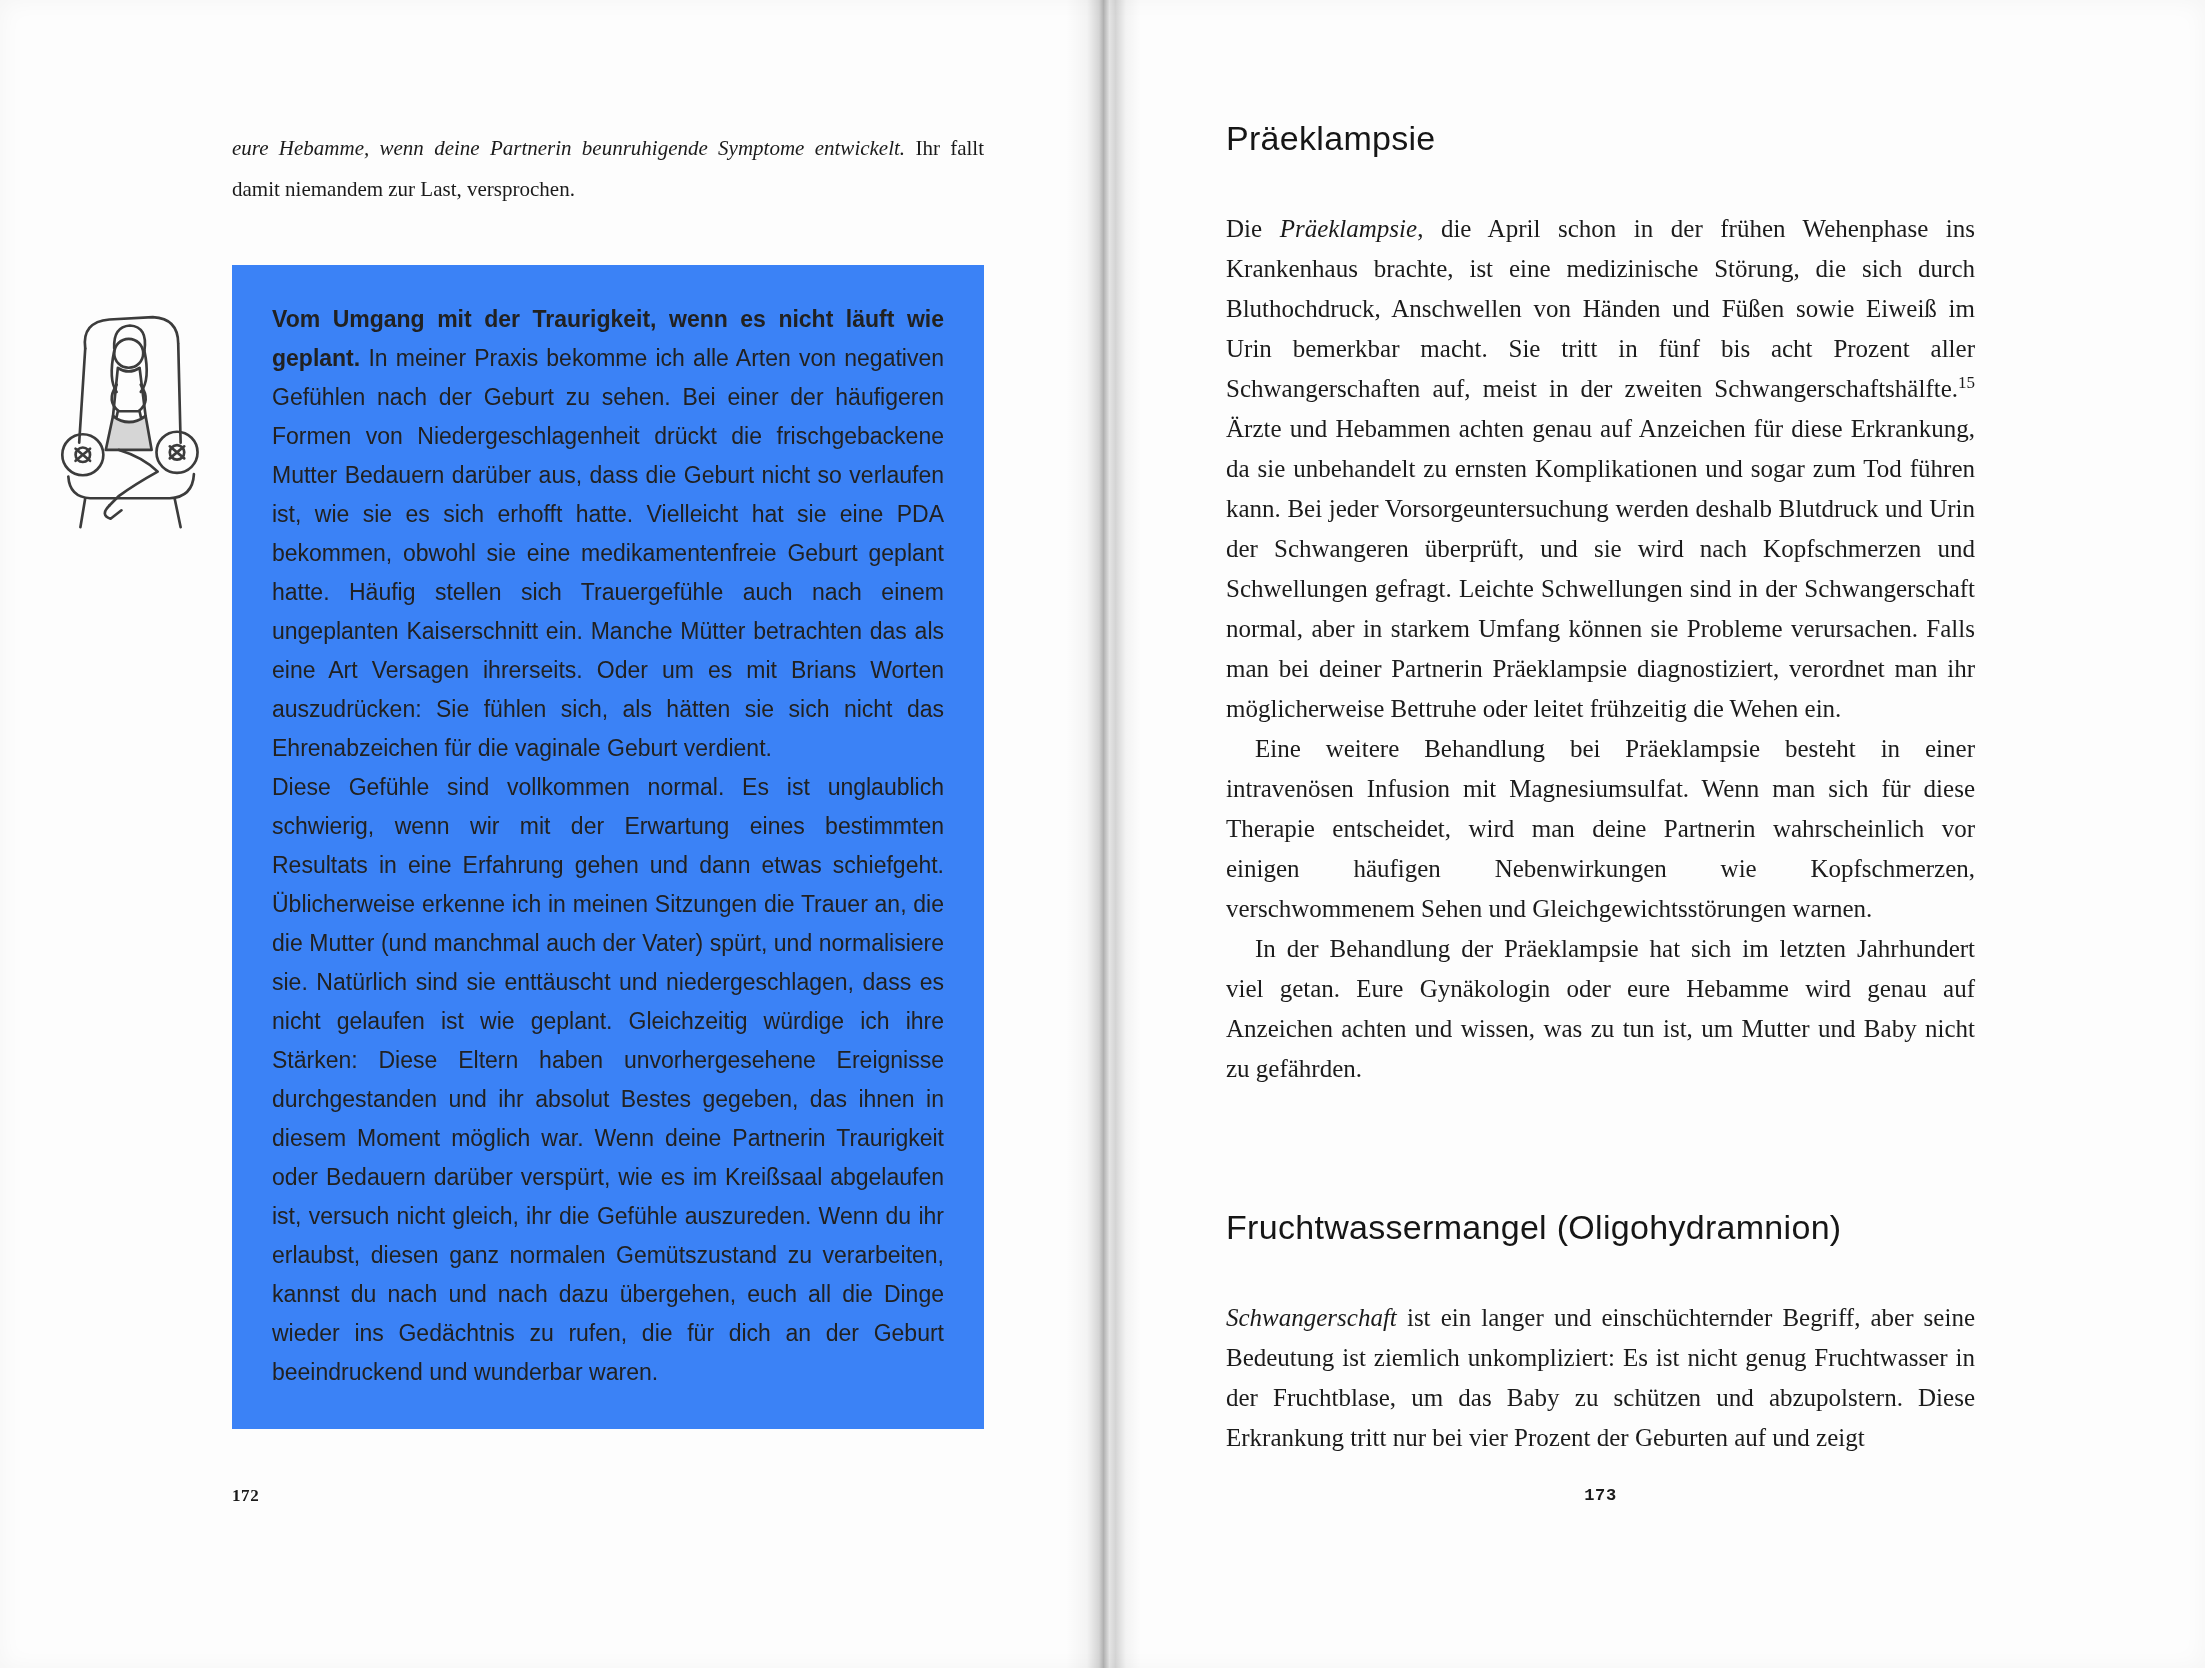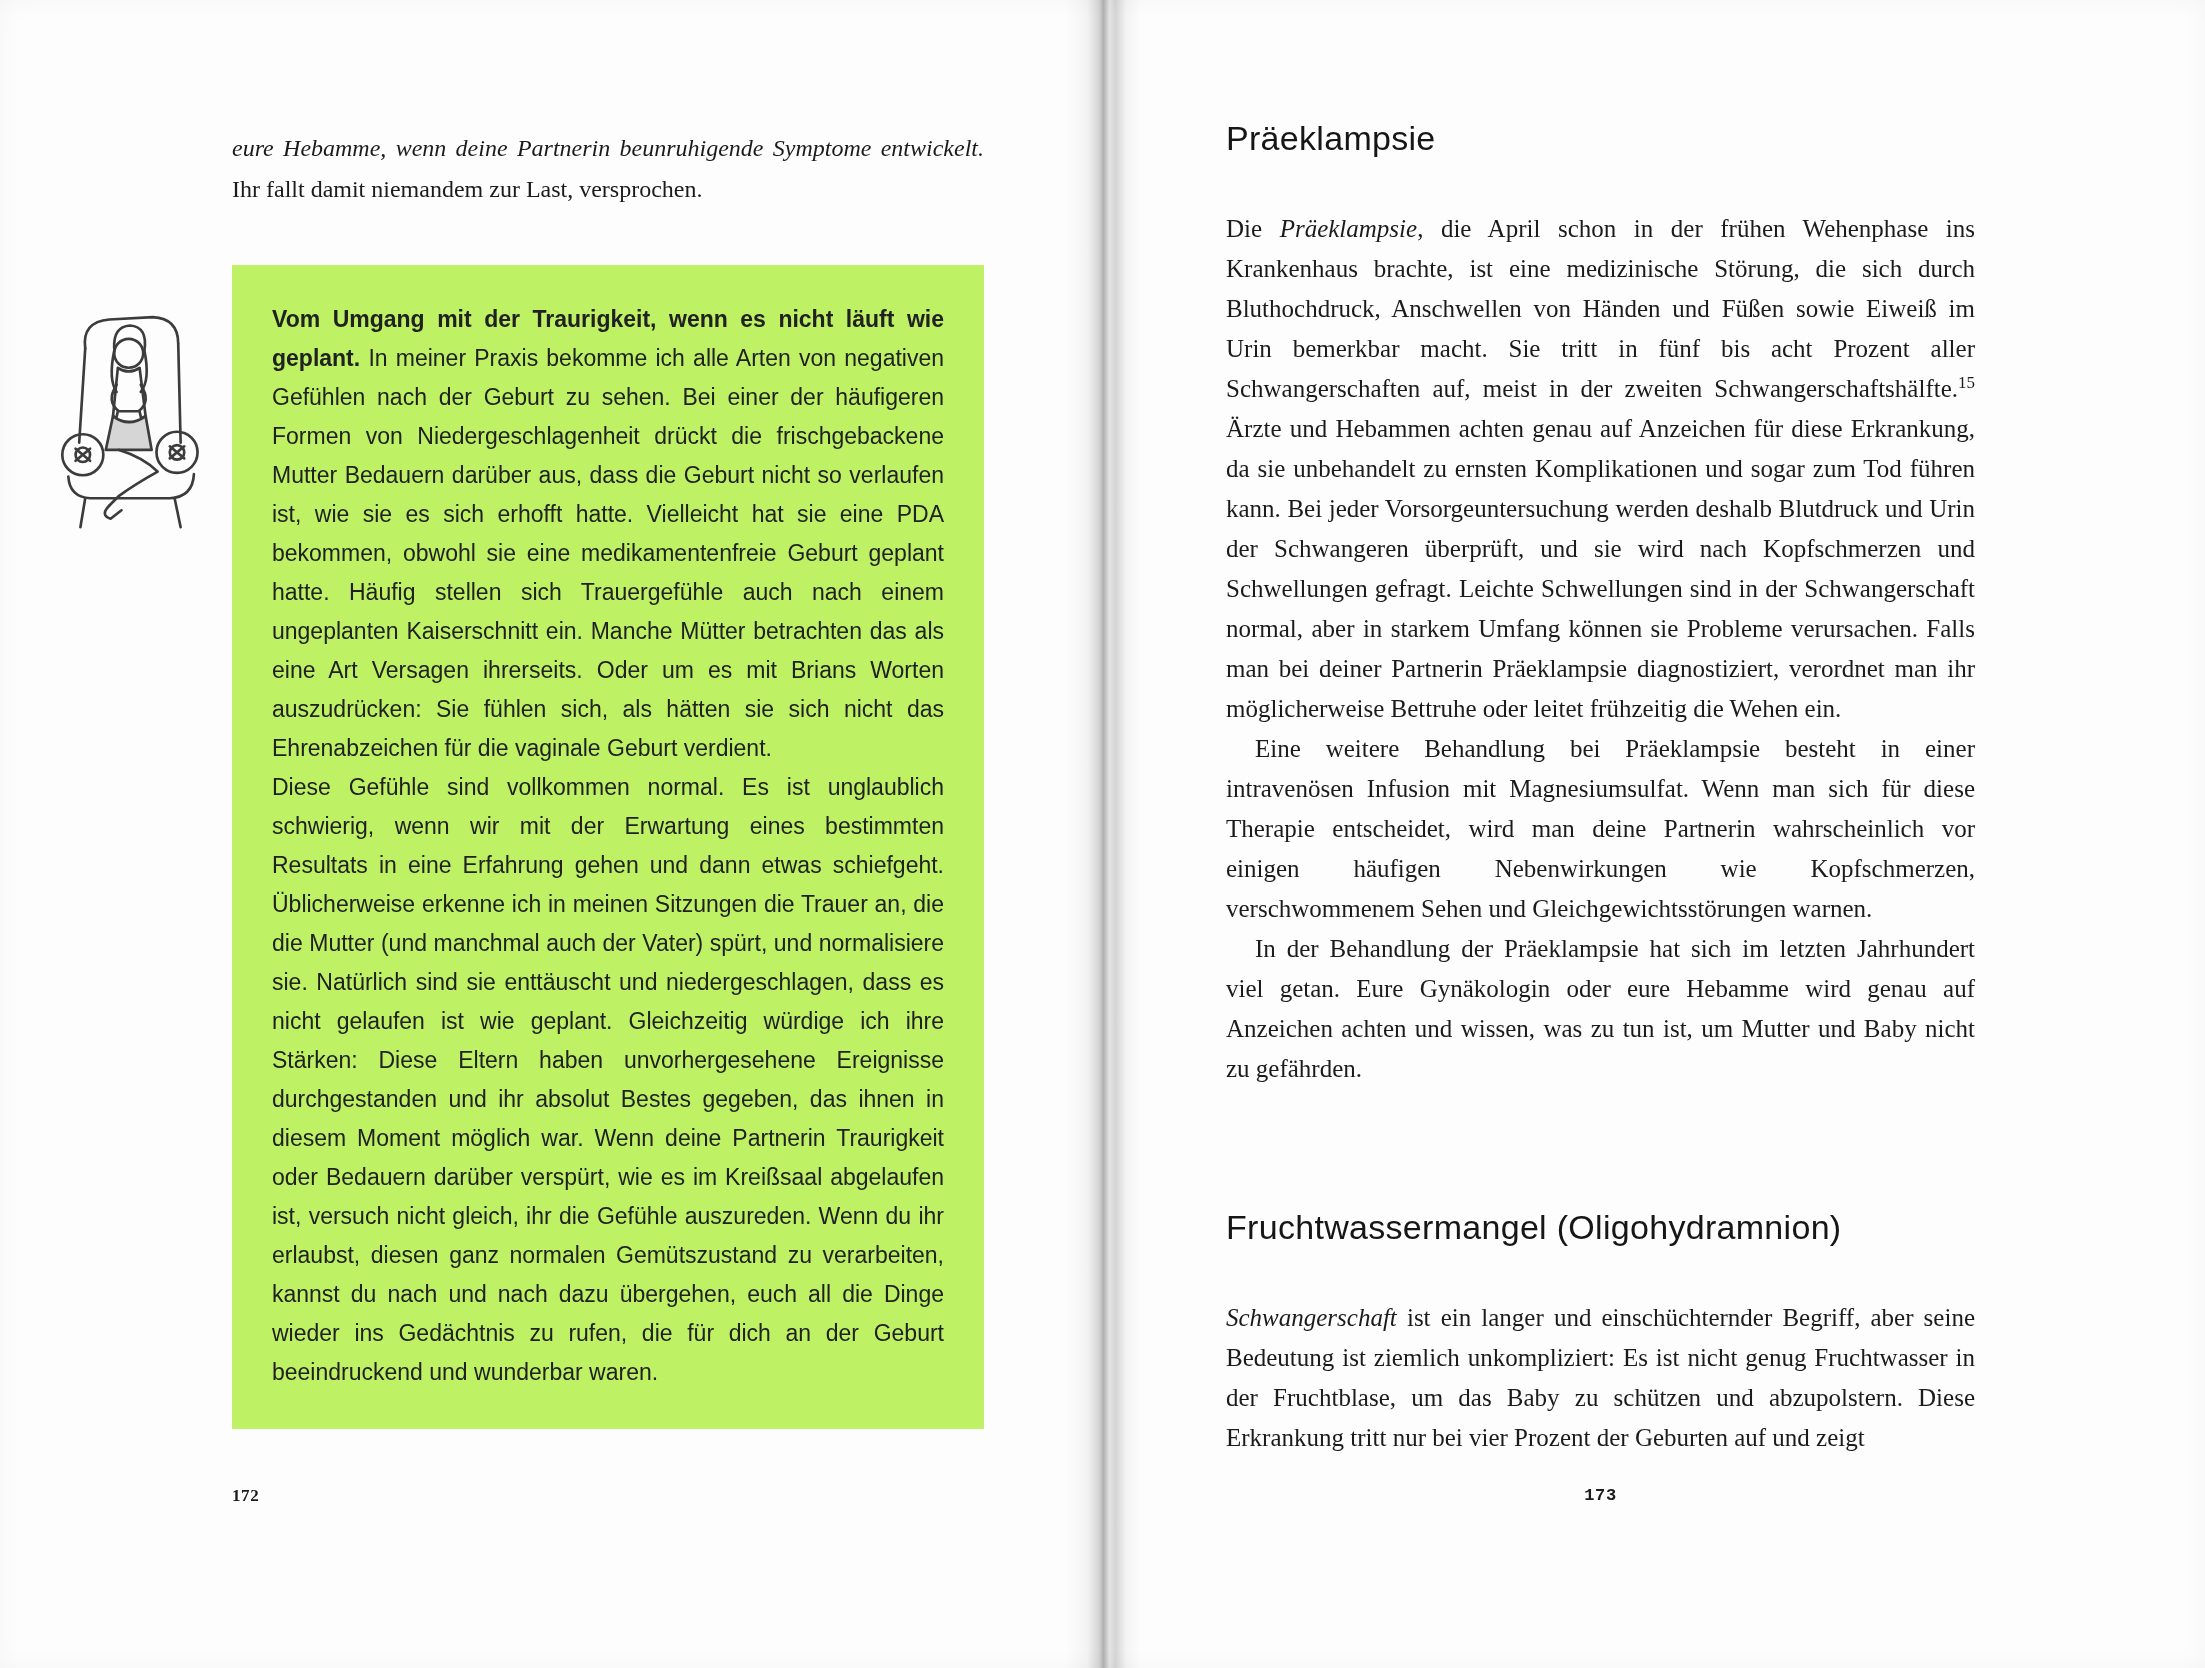--- a/index.html
+++ b/index.html
@@ -45,34 +45,34 @@
     width: 157px;
     height: 274px;
   }
 
   .intro {
     position: absolute;
     left: 232px;
     top: 128px;
     width: 752px;
     margin: 0;
-    font-size: 24px;
+    font-size: 21px;
     line-height: 41px;
     text-align: justify;
   }
   .intro em { font-style: italic; }
 
   .gray-box {
     position: absolute;
     left: 232px;
     top: 265px;
     width: 752px;
     box-sizing: border-box;
     padding: 35px 40px 37px 40px;
-    background: #bef264;
+    background: #3b82f6;
     font-family: "Liberation Sans", sans-serif;
     font-size: 23px;
     line-height: 39px;
     color: #212121;
     text-align: justify;
   }
   .gray-box p { margin: 0; }
   .gray-box strong { font-weight: 700; }
 
   .pageno {

